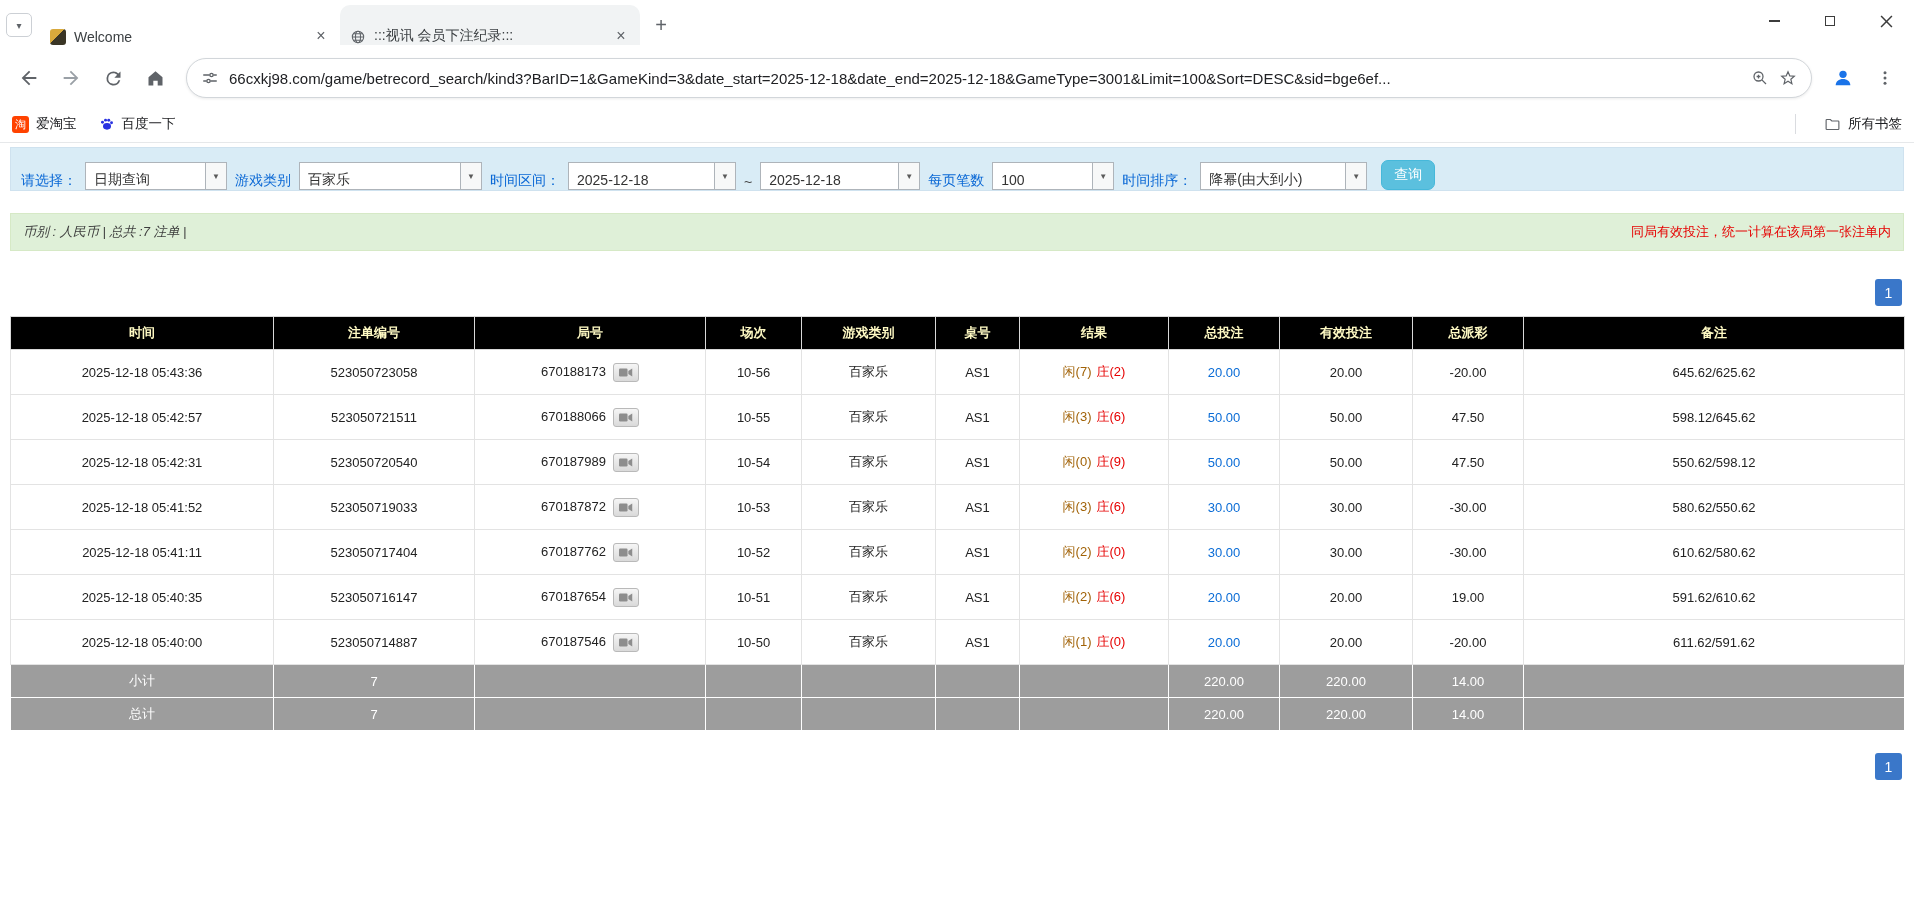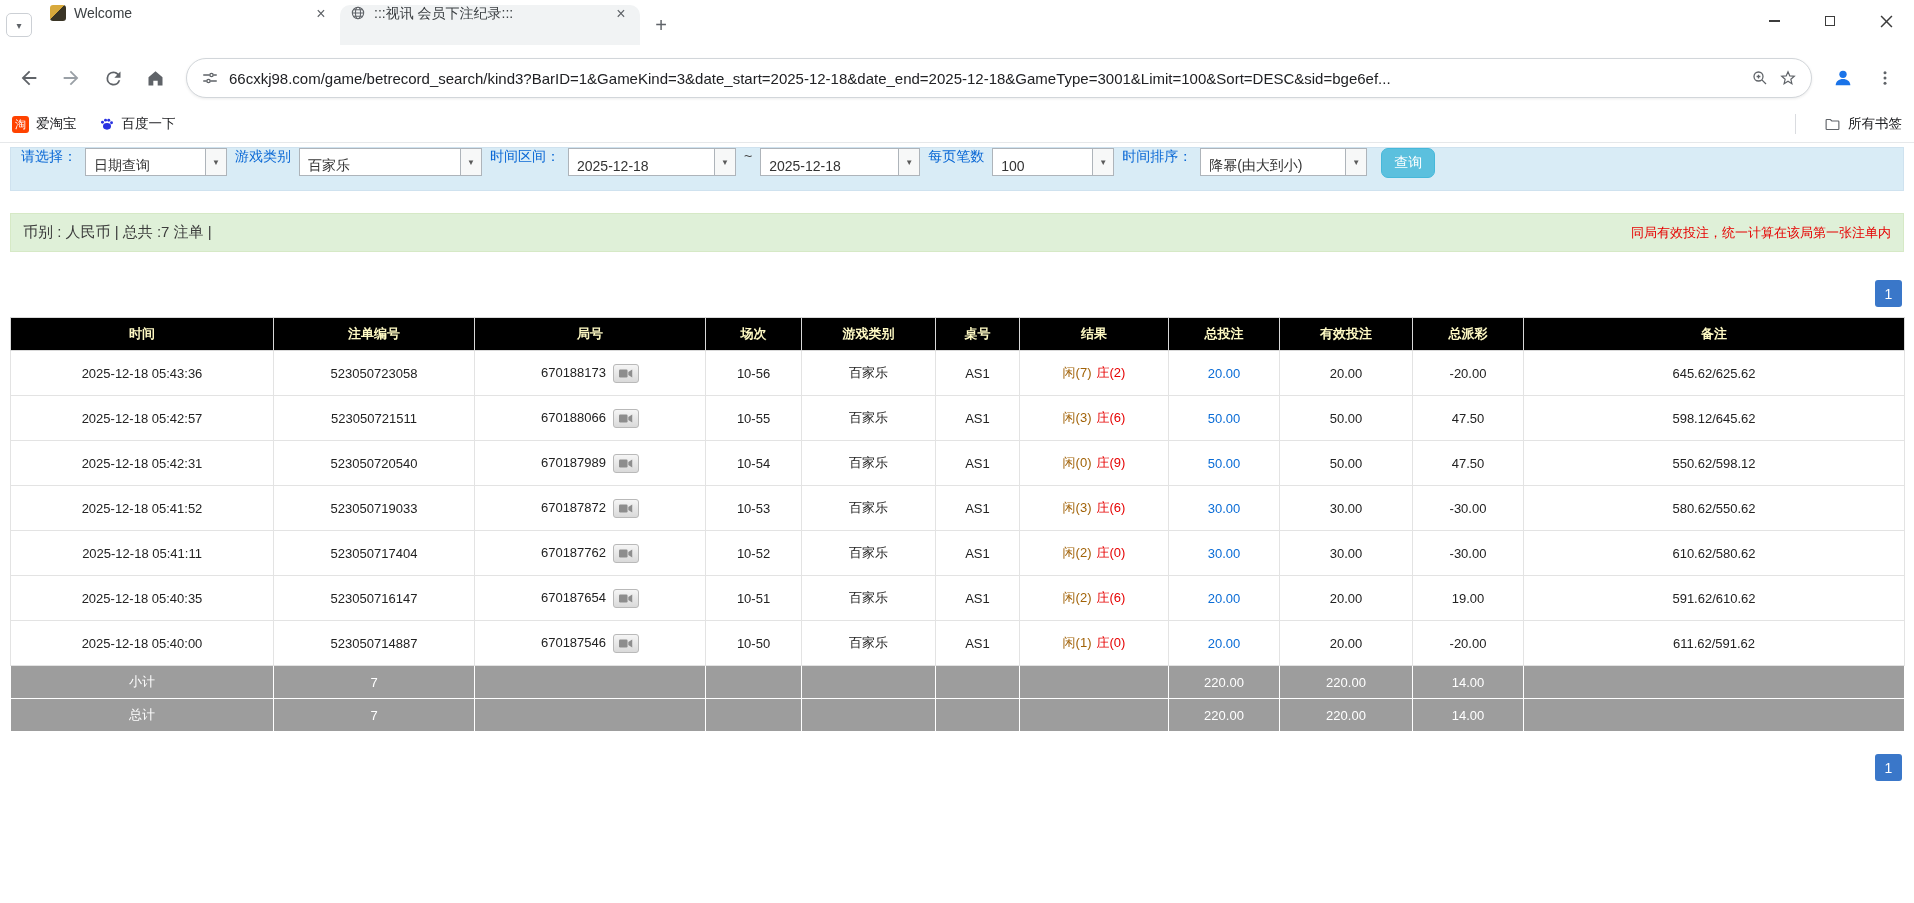--- a/index.html
+++ b/index.html
@@ -3,21 +3,21 @@
 <meta charset="utf-8">
 <style>
   * { box-sizing: border-box; margin: 0; padding: 0; }
   html, body { width: 1914px; height: 903px; overflow: hidden; background: #fff;
     font-family: "Liberation Sans", "DejaVu Sans", sans-serif; }
 
   
   .tabstrip { height: 50px; background: #fff; display: flex; align-items: center; position: relative; padding-left: 6px; }
   .tab-search-btn { width: 26px; height: 24px; border: 1px solid #ccd0d5; border-radius: 5px;
     display: flex; align-items: center; justify-content: center; color: #5f6368; font-size: 10px; margin-right: 8px; }
-  .tab { width: 300px; height: 40px; display: flex; align-items: flex-start; gap: 8px; padding: 0 10px;
+  .tab { width: 300px; height: 40px; display: flex; align-items: flex-end; gap: 8px; padding: 0 10px;
     border-radius: 10px 10px 0 0; font-size: 14px; color: #3c4043; position: relative; }
   .tab.active { background: #f1f3f4; }
   .tab .sep { position: absolute; right: -1px; top: 10px; height: 20px; width: 1px; background: #dadce0; }
   .tab-title { flex: 1; white-space: nowrap; overflow: hidden; }
   .tab-close { width: 18px; height: 18px; display: flex; align-items: center; justify-content: center;
     color: #5f6368; font-size: 16px; border-radius: 50%; }
   .favicon-welcome { width: 16px; height: 16px; border-radius: 3px; flex: 0 0 16px;
     background: linear-gradient(135deg, #d8a93c 45%, #3a3526 45%); }
   .newtab-btn { width: 30px; height: 30px; display: flex; align-items: center; justify-content: center;
     color: #5f6368; font-size: 20px; border-radius: 50%; margin-left: 6px; }
@@ -38,35 +38,35 @@
   .bm-item { display: flex; align-items: center; gap: 7px; font-size: 13.5px; color: #202124; }
   .bm-ico-taobao { width: 17px; height: 17px; background: #ff4200; border-radius: 3px; color: #fff;
     font-size: 11px; display: flex; align-items: center; justify-content: center; }
   .bm-right { margin-left: auto; display: flex; align-items: center; gap: 28px; }
   .bm-sep { width: 1px; height: 20px; background: #dadce0; }
 
   
   .page-title { margin: 22px 0 16px 18px; font-size: 18px; font-weight: 500; color: #222; }
 
   .filterbar { margin: 4px 10px 0; background: #d9ecf6; border: 1px solid #cfe2ef; height: 44px;
-    display: flex; align-items: flex-start; gap: 8px; padding: 0 10px; }
+    display: flex; align-items: flex-end; gap: 8px; padding: 0 10px; }
   .f-label { color: #0a68d5; font-size: 14px; white-space: nowrap; }
   .combo { display: flex; align-items: stretch; background: #fff; border: 1px solid #aeb4ba; height: 28px; }
   .combo .val { flex: 1; display: flex; align-items: center; padding: 17px 8px; font-size: 14px; color: #333; white-space: nowrap; overflow: hidden; }
   .combo .arrow { width: 21px; border-left: 1px solid #aeb4ba; background: #f7f8f8;
     display: flex; align-items: center; justify-content: center; color: #5a5a5a; font-size: 8px; }
   .w-select { width: 142px; } .w-game { width: 183px; } .w-date1 { width: 168px; }
   .w-date2 { width: 160px; } .w-size { width: 122px; } .w-sort { width: 167px; }
   .tilde { font-size: 14px; color: #444; }
   .query-btn { background: #5bc0de; border: 1px solid #46b8da; color: #fff; font-size: 14px;
     padding: 5px 12px; border-radius: 7px; margin-left: 6px; cursor: pointer; }
 
   .infobar { margin: 22px 10px 0; background: #dff0d8; border: 1px solid #d6e9c6;
     display: flex; align-items: center; justify-content: space-between; padding: 9px 12px; }
-  .infobar .left-text { font-size: 15px; color: #3c3c3c; }
+  .infobar .left-text { font-size: 13px; color: #3c3c3c; font-style: italic; }
   .infobar .right-text { font-size: 13px; color: #e60000; }
 
   .pager { display: flex; justify-content: flex-end; margin: 28px 12px 10px 0; }
   .pager.bottom { margin-top: 22px; }
   .page-btn { min-width: 27px; height: 27px; background: #3a77c9; color: #fff; font-size: 14px;
     display: flex; align-items: center; justify-content: center; border-radius: 3px; }
 
   table.bet-table { width: 1894px; margin: 2px 10px 0; border-collapse: collapse; table-layout: fixed; }
   .bet-table thead th { background: #000; color: #fef9c3; font-weight: bold; font-size: 13px;
     height: 33px; border: 1px solid #d9d9d9; text-align: center; }

